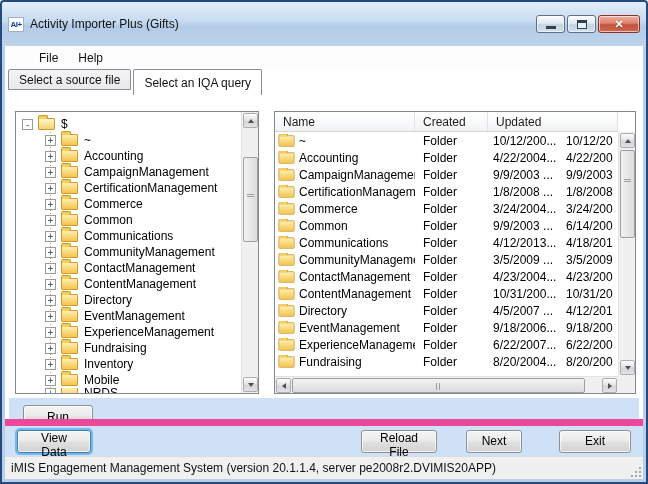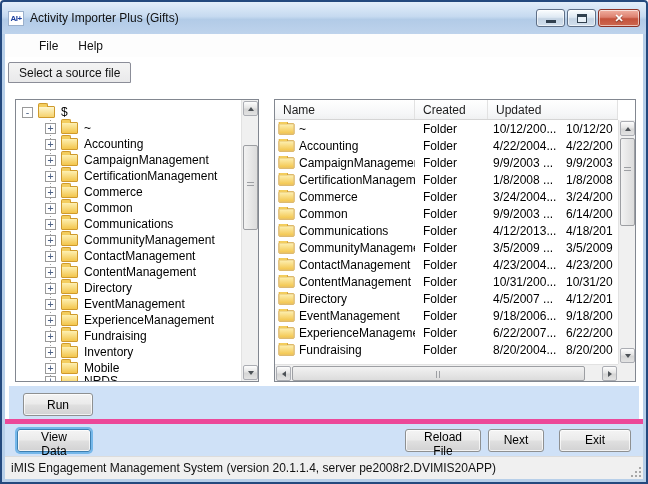--- a/index.html
+++ b/index.html
@@ -9,21 +9,21 @@
     width: 648px; height: 484px;
     border: 2px solid #24497e;
     border-radius: 4px 4px 0 0;
     background: #b7cfe9;
     display: flex; flex-direction: column;
     position: relative; overflow: hidden;
   }
 
   
   .titlebar {
-    height: 32px; flex: none;
+    height: 44px; flex: none;
     background: linear-gradient(#e3eefa, #c6daf0 45%, #b2cbe7 55%, #bed3ec);
     display: flex; align-items: center;
     padding: 8px 6px; border-radius: 2px 2px 0 0;
   }
   .app-icon {
     width: 16px; height: 15px; background: #fff;
     border: 1px solid #9ab0cc; font-weight: bold; font-size: 8px;
     color: #1b3f9e; display: flex; align-items: center; justify-content: center;
     letter-spacing: -0.5px; flex: none;
   }
@@ -47,21 +47,21 @@
 
   
   .client { flex: 1; margin: 0 3px 3px; background: #fff;
     display: flex; flex-direction: column; overflow: hidden; }
 
   .menubar { height: 23px; flex: none; background: #fdfdfd;
     display: flex; align-items: center; padding-left: 24px; }
   .menu-item { font-size: 12px; color: #111; padding: 3px 10px; }
 
   
-  .tabstrip { height: 26px; flex: none; display: flex; align-items: flex-end;
+  .tabstrip { height: 26px; flex: none; display: flex; 
     padding-left: 3px; background: #fff; }
   .tab {
     height: 21px; display: flex; align-items: center; padding: 0 10px;
     font-size: 12px; color: #111; border: 1px solid #8b8d98;
     background: linear-gradient(#f4f4f4, #e9e9ea); margin-right: 2px;
     border-radius: 2px 2px 0 0; position: relative;
   }
   .tab.active {
     height: 26px; background: #fff; border-bottom: none; z-index: 2;
   }
@@ -143,23 +143,23 @@
   
   .btn {
     height: 23px; border: 1px solid #8e9091; border-radius: 3px;
     background: linear-gradient(#f4f4f4, #ebebeb 45%, #dfdfdf 55%, #d2d2d3);
     font-size: 12px; color: #000; font-family: "Liberation Sans", sans-serif;
     padding: 0 10px; box-shadow: inset 0 0 0 1px rgba(255,255,255,.7);
   }
   .btn.focused { border: 1px solid #3c7fb1; box-shadow: 0 0 0 2px #74b7ea, inset 0 0 0 1px rgba(255,255,255,.7); }
   .run-btn { position: absolute; left: 14px; top: 7px; width: 70px; }
 
-  .button-band { height: 37px; flex: none; border-top: 5px solid #ec4899;
+  .button-band { height: 37px; flex: none; border-top: 7px solid #ec4899;
     display: flex; align-items: center; padding: 0 12px; }
-  .bb-right { margin-left: auto; display: flex; align-items: center; }
+  .bb-right { margin-left: auto; display: flex; align-items: center; gap: 22px; }
   .btn.w-viewdata { width: 74px; }
   .btn.w-reload { width: 76px; margin-right: 7px; }
   .btn.w-next { width: 56px; margin-right: 15px; }
   .btn.w-exit { width: 72px; }
 
   
   .statusbar { height: 23px; flex: none; background: #f0f0f0;
     border-top: 1px solid #dcdcdc; display: flex; align-items: center;
     padding: 0 6px; position: relative; }
   .status-text { font-size: 12px; color: #111; white-space: nowrap; overflow: hidden; }
@@ -192,20 +192,21 @@
 
   <div class="client">
 
     <div class="menubar">
       <div class="menu-item">File</div>
       <div class="menu-item">Help</div>
     </div>
 
     <div class="tabstrip">
       <div class="tab">Select a source file</div>
+      <div class="tab active">Select an IQA query</div>
     </div>
 
     <div class="tabpage">
 
       <div class="panel tree-panel">
         <div class="tree-viewport">
           <div class="tree-trunk"></div>
           <div class="tree-row root">
             <span class="expander">-</span>
             <span class="folder open"></span>

